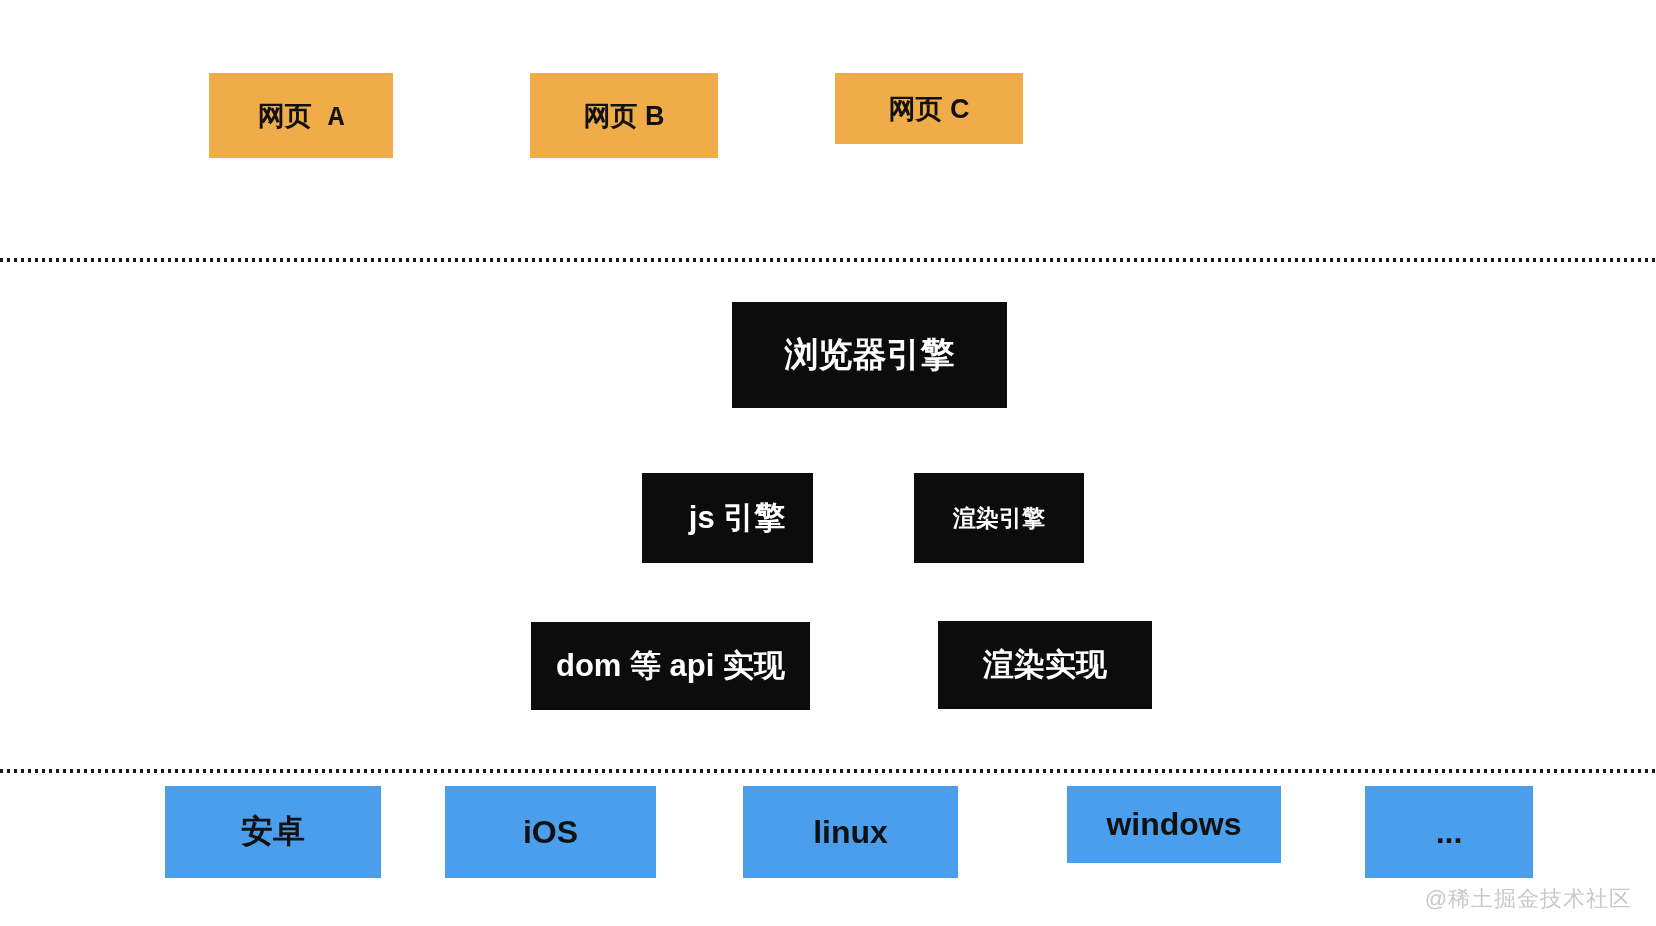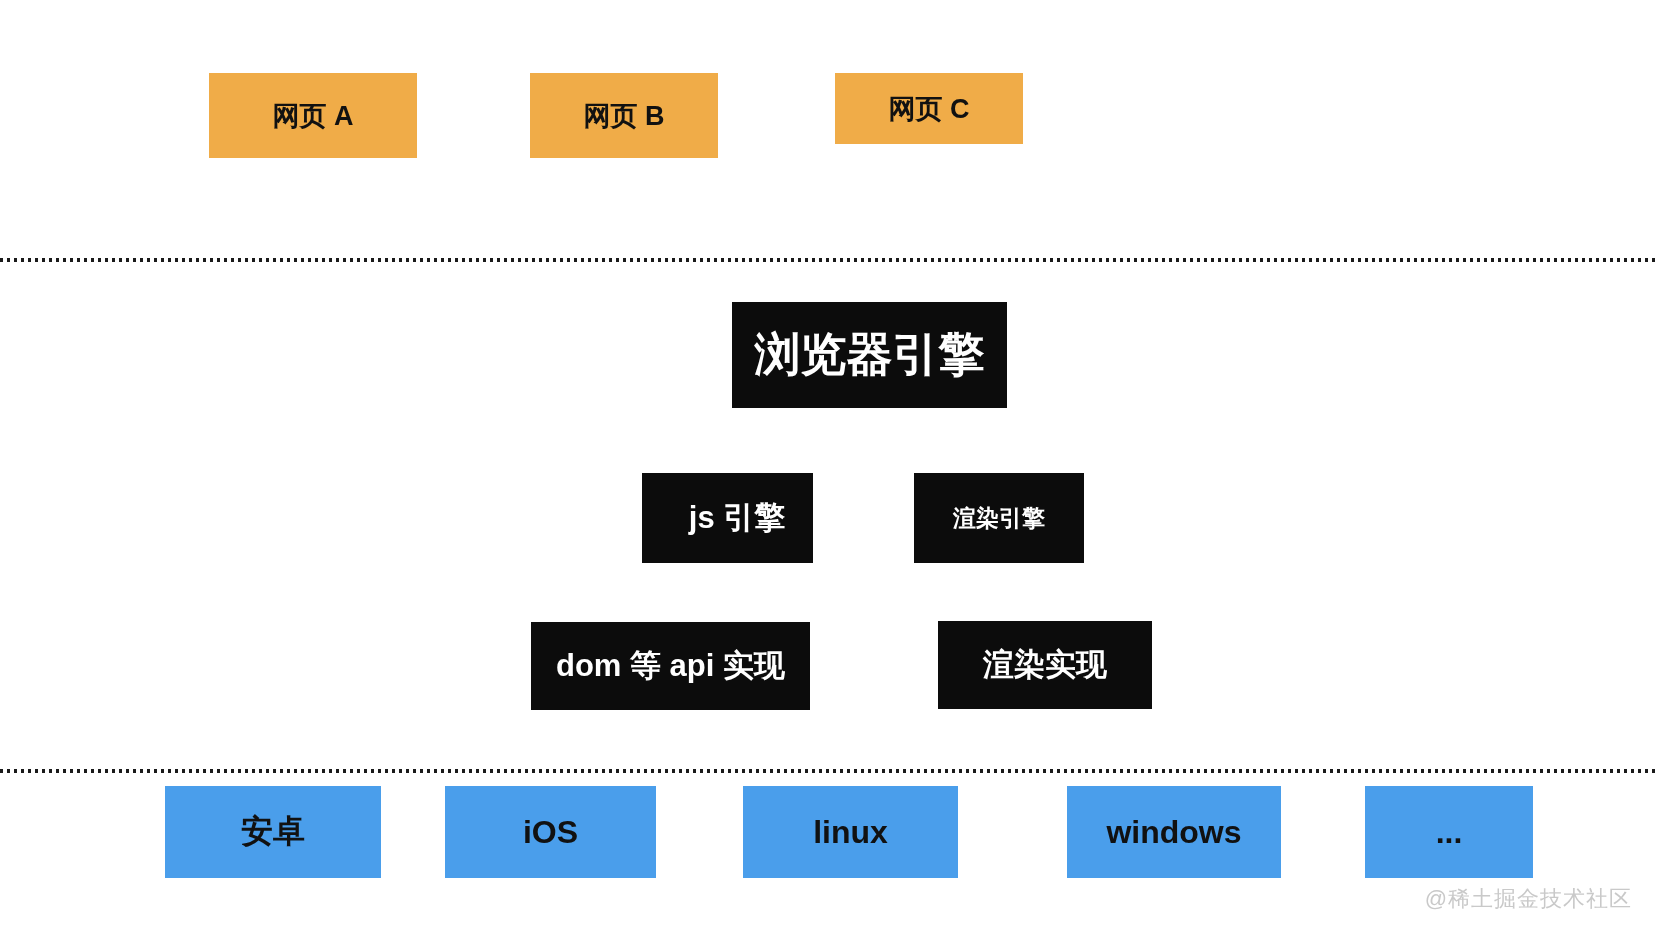--- a/index.html
+++ b/index.html
@@ -53,33 +53,33 @@
     color: #C9C9C9;
     letter-spacing: 1px;
     font-weight: normal;
   }
 </style>
 </head>
 <body>
 
 <div class="canvas">
 
-  <div class="box box-webpage" style="left:209px; top:73px; width:208px; height:85px;">
+  <div class="box box-webpage" style="left:209px; top:73px; width:184px; height:85px;font-family:Liberation Mono, monospace;">
     <span>网页 A</span>
   </div>
   <div class="box box-webpage" style="left:530px; top:73px; width:188px; height:85px;">
     <span>网页 B</span>
   </div>
   <div class="box box-webpage" style="left:835px; top:73px; width:188px; height:71px;">
     <span>网页 C</span>
   </div>
 
   <div class="dotted-line" style="top:258px;"></div>
 
-  <div class="box box-engine" style="left:732px; top:302px; width:275px; height:106px; font-size:46px;">
+  <div class="box box-engine" style="left:732px; top:302px; width:275px; height:106px; font-size:34px;">
     <span>浏览器引擎</span>
   </div>
 
   <div class="box box-engine" style="left:642px; top:473px; width:171px; height:90px; font-size:31px;padding-left:19px;">
     <span>js 引擎</span>
   </div>
   <div class="box box-engine" style="left:914px; top:473px; width:170px; height:90px; font-size:23px;">
     <span>渲染引擎</span>
   </div>
 
@@ -94,21 +94,21 @@
 
   <div class="box box-platform" style="left:165px; top:786px; width:216px; height:92px;">
     <span>安卓</span>
   </div>
   <div class="box box-platform" style="left:445px; top:786px; width:211px; height:92px;">
     <span>iOS</span>
   </div>
   <div class="box box-platform" style="left:743px; top:786px; width:215px; height:92px;">
     <span>linux</span>
   </div>
-  <div class="box box-platform" style="left:1067px; top:786px; width:214px; height:92px;">
+  <div class="box box-platform" style="left:1067px; top:786px; width:214px; height:77px;">
     <span>windows</span>
   </div>
   <div class="box box-platform" style="left:1365px; top:786px; width:168px; height:92px;">
     <span>...</span>
   </div>
 
   <div class="watermark">@稀土掘金技术社区</div>
 
 </div>
 

